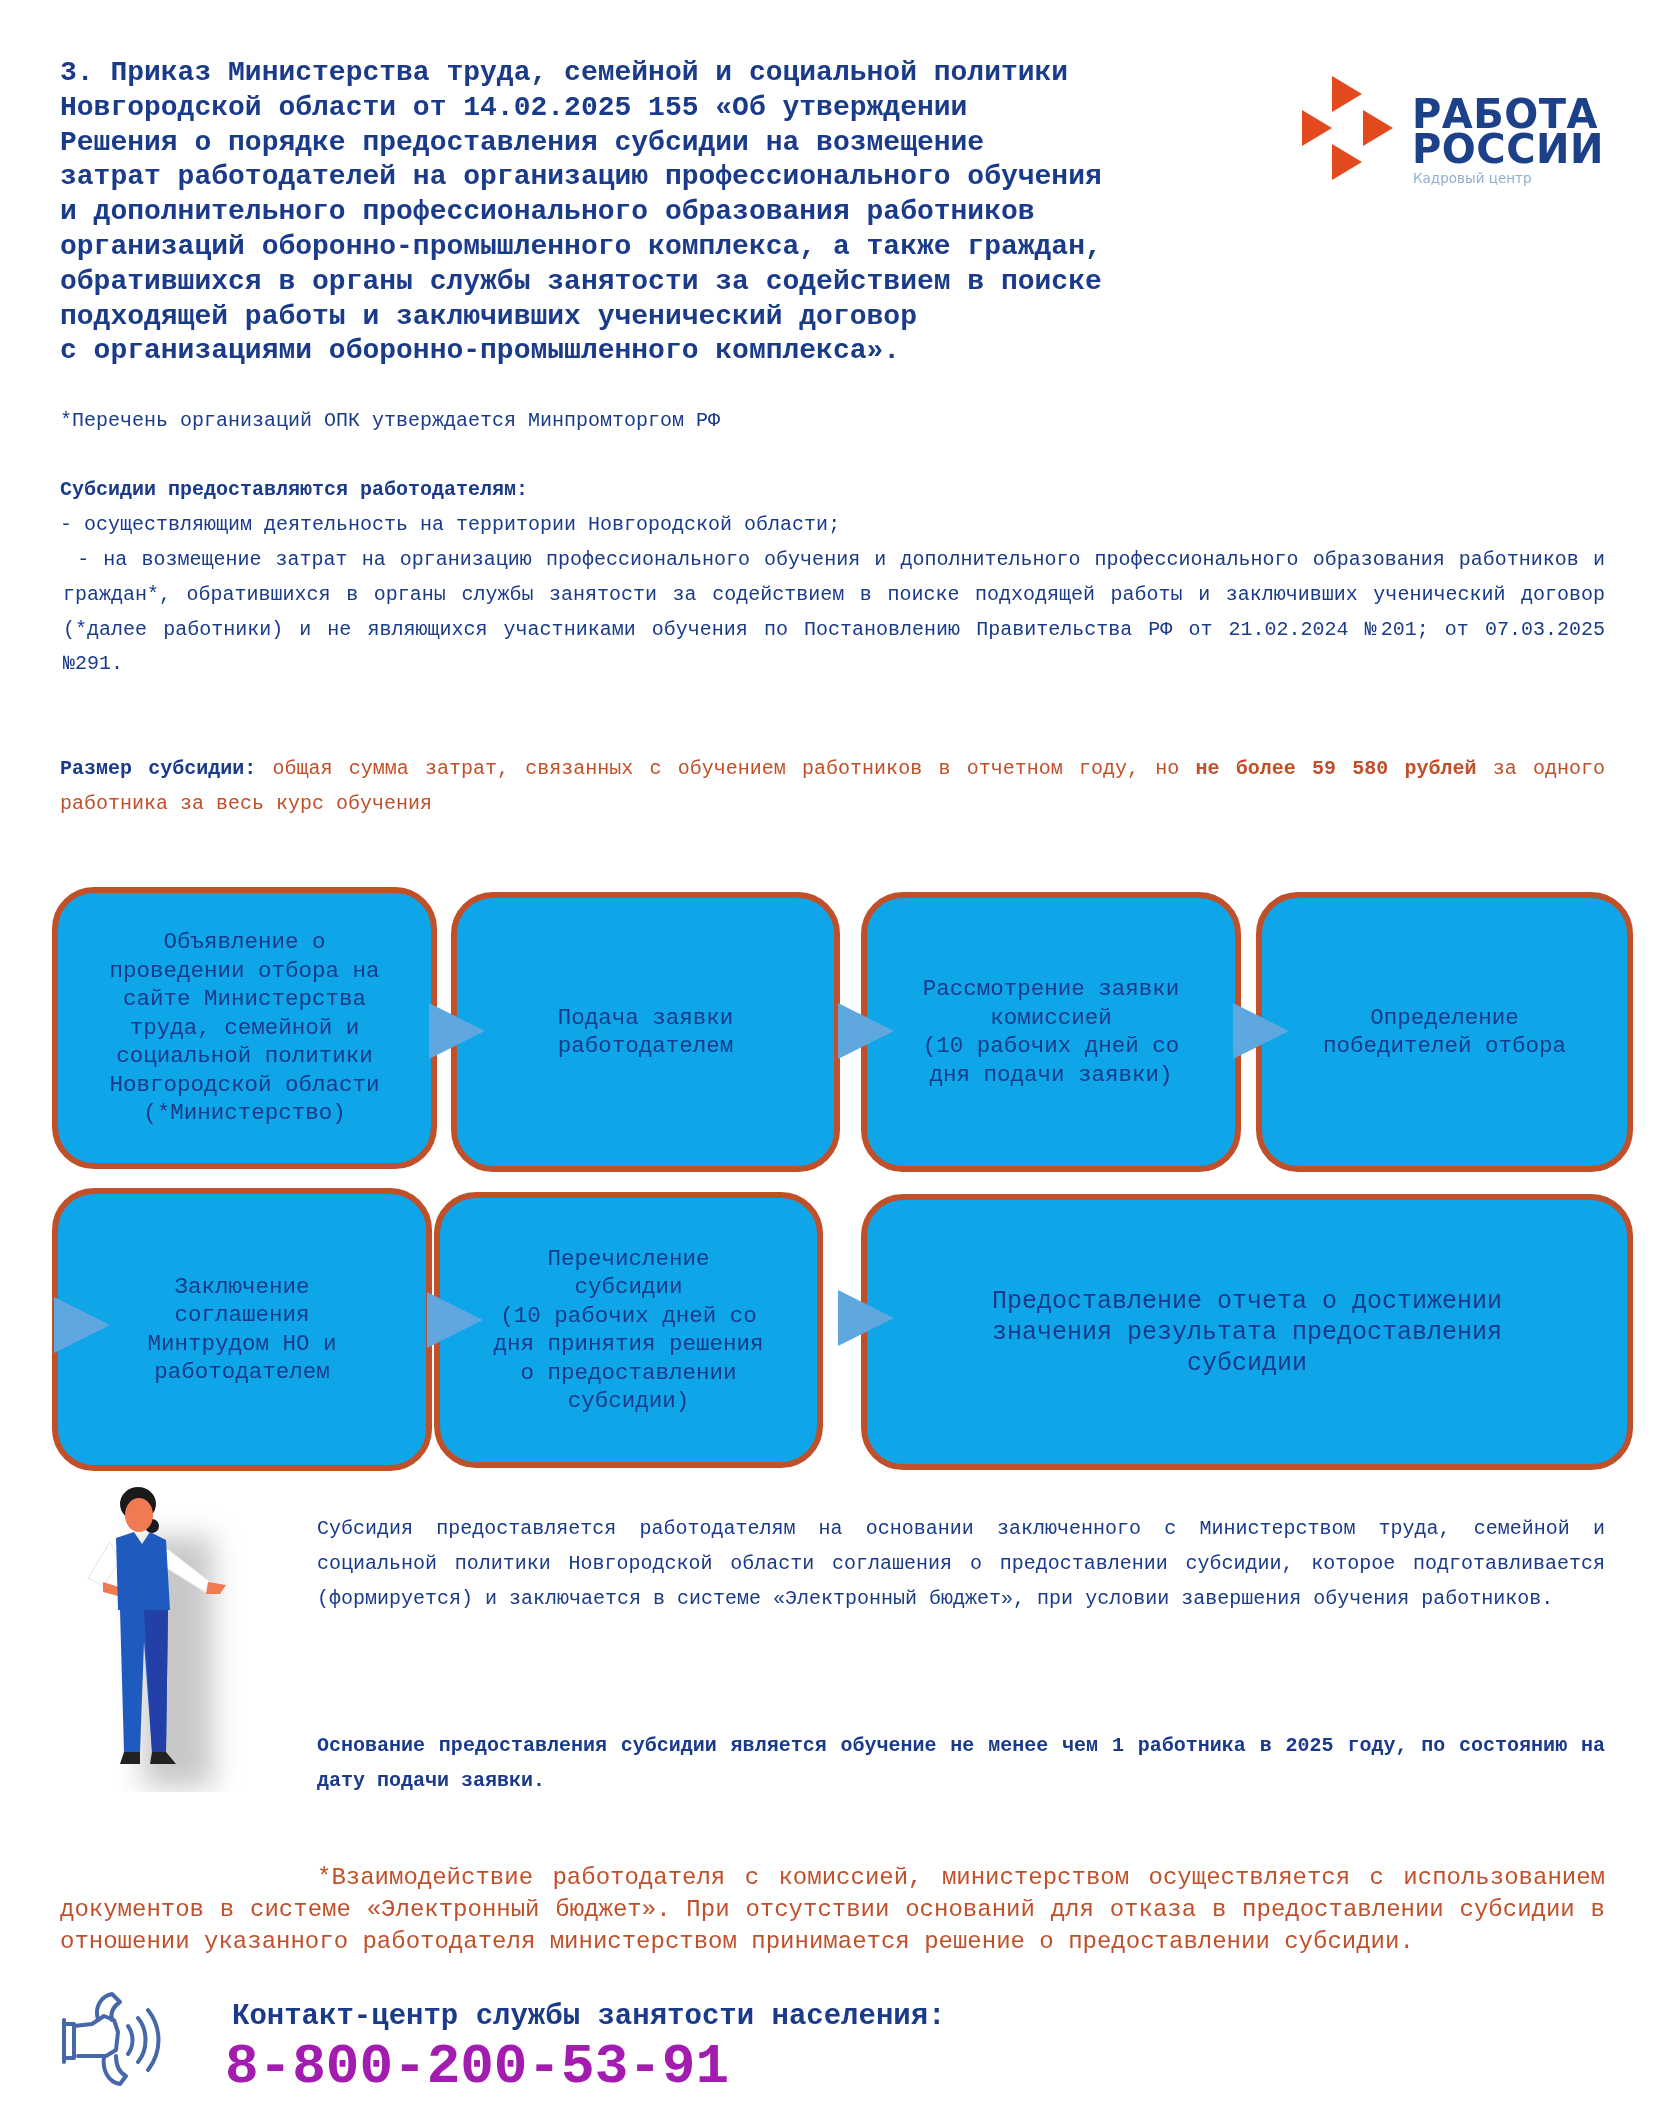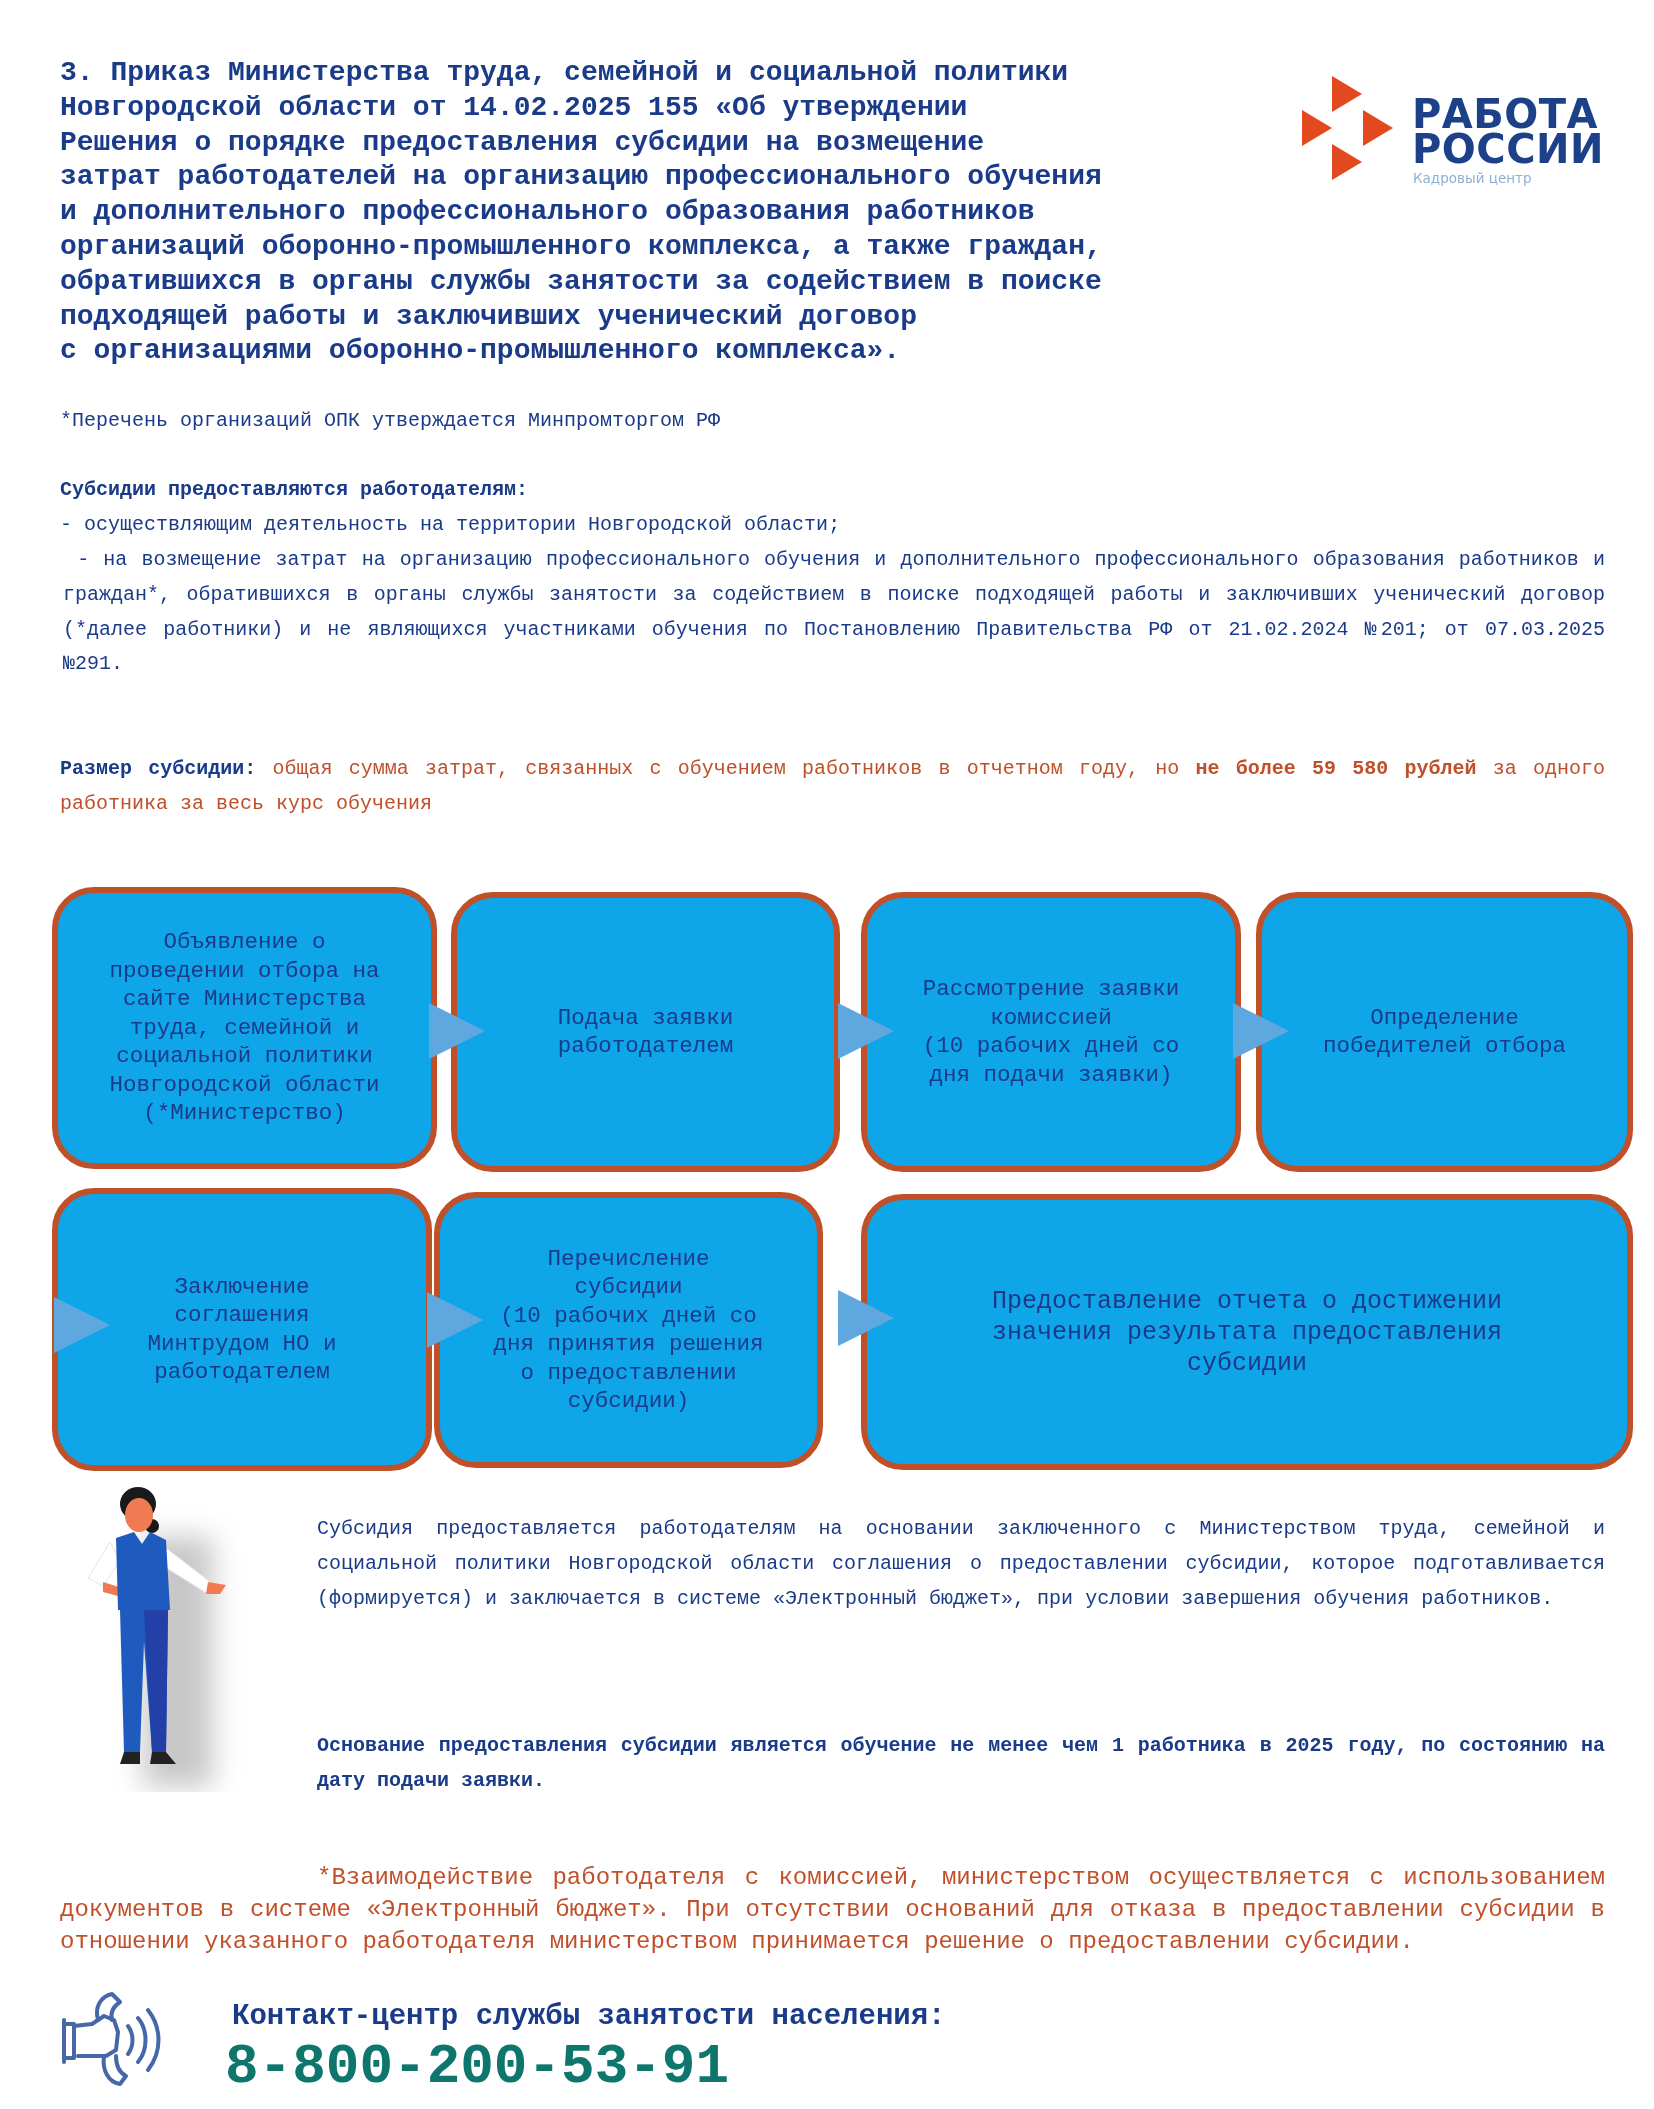--- a/index.html
+++ b/index.html
@@ -43,21 +43,21 @@
   
   #figure { left: 48px; top: 1482px; width: 250px; height: 310px; }
 
   #para-main { left: 317px; top: 1512px; width: 1288px; }
   #para-basis { left: 317px; top: 1729px; width: 1288px; font-weight: bold; }
   #note { left: 60px; top: 1838px; width: 1545px; font-size: 24px; line-height: 32px; color: #c0502a; text-indent: 257px; }
 
   
   #phone-icon { left: 58px; top: 1990px; width: 110px; height: 100px; }
   #contact-label { left: 232px; top: 2000px; font-size: 29px; font-weight: bold; color: #1a3a8a; line-height: 34px; }
-  #contact-phone { left: 225px; top: 2035px; font-size: 56px; font-weight: bold; color: #0f766e; line-height: 64px; }
+  #contact-phone { left: 225px; top: 2035px; font-size: 56px; font-weight: bold; color: #a21caf; line-height: 64px; }
 </style>
 </head>
 <body>
 
 <h1 id="title" class="abs">3. Приказ Министерства труда, семейной и социальной политики
 Новгородской области от 14.02.2025 155 «Об утверждении
 Решения о порядке предоставления субсидии на возмещение
 затрат работодателей на организацию профессионального обучения
 и дополнительного профессионального образования работников
 организаций оборонно-промышленного комплекса, а также граждан,

